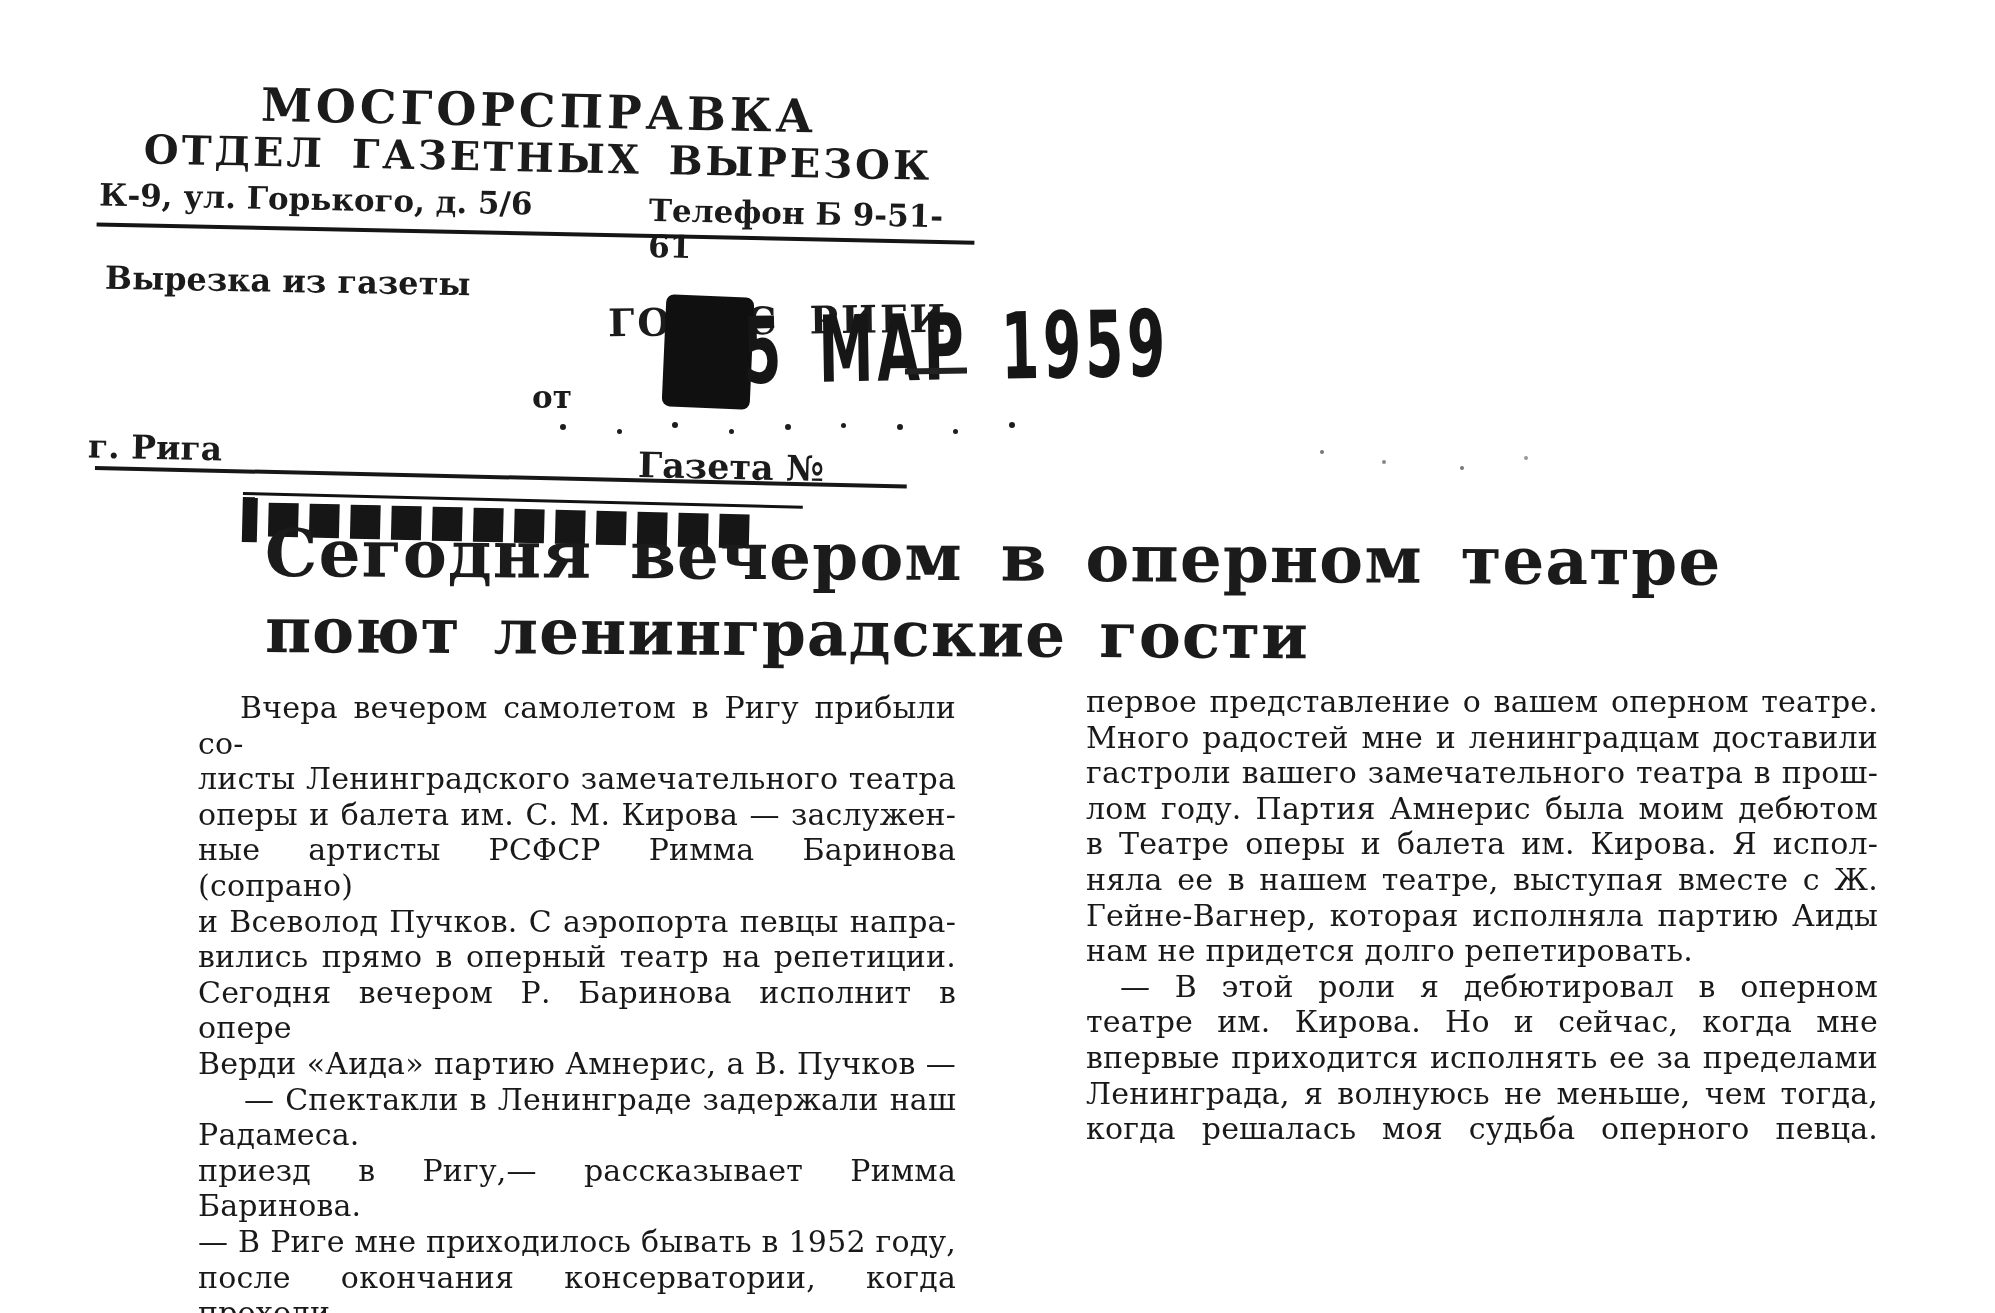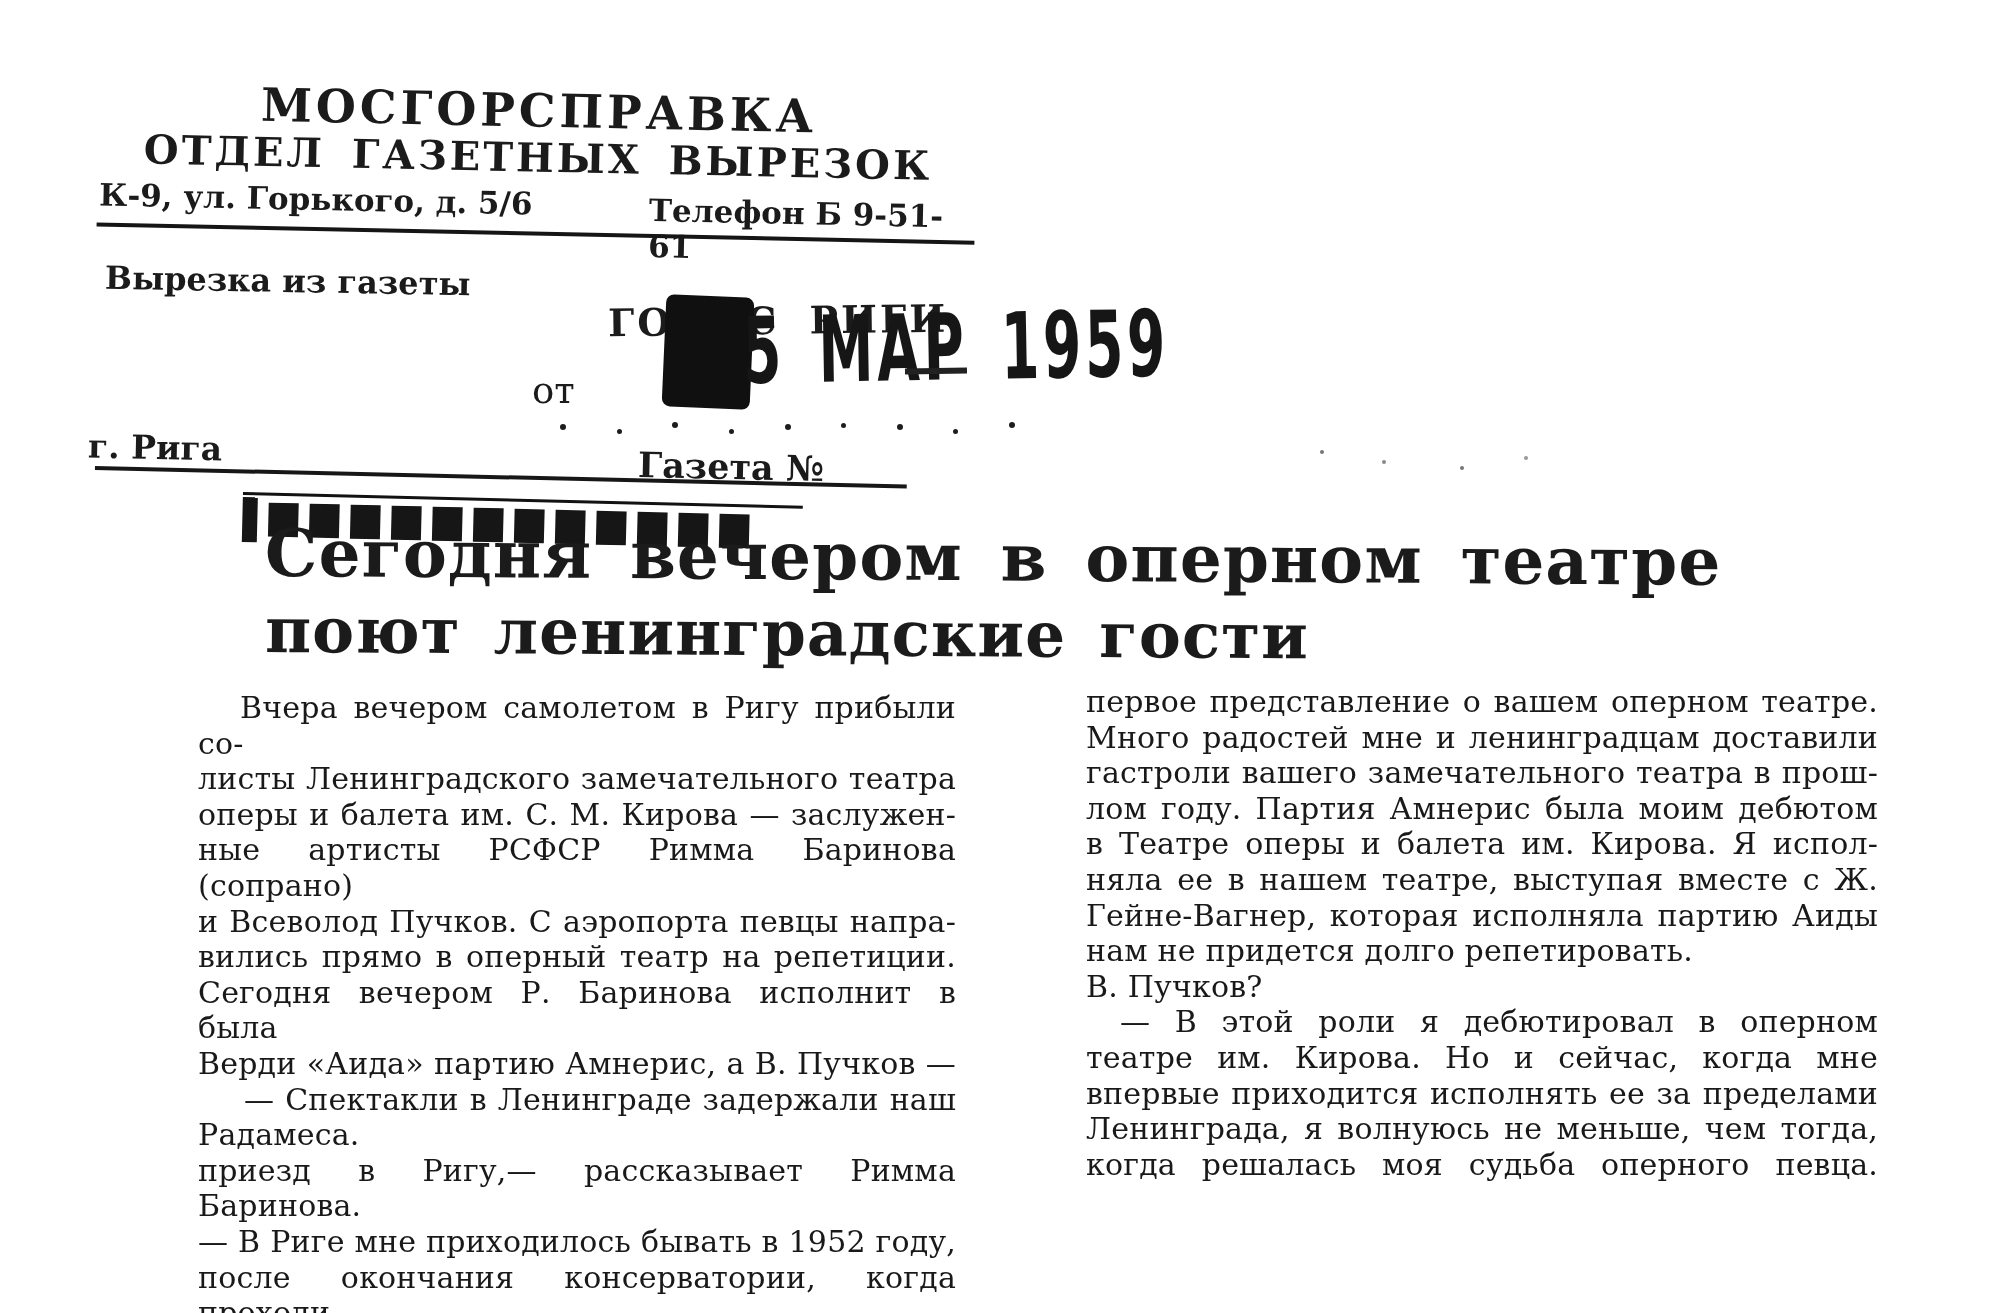--- a/index.html
+++ b/index.html
@@ -29,21 +29,21 @@
     letter-spacing:3px; word-spacing:14px; transform:rotate(-0.8deg);}
 
   .stamp-smudge{left:664px; top:296px; width:88px; height:112px; background:#101010;
     border-radius:8px; transform:rotate(2.5deg);}
   .stamp-date{left:742px; top:298px; font-family:"DejaVu Sans","Liberation Sans",sans-serif;
     font-weight:bold; font-size:92px; letter-spacing:6px; word-spacing:18px; color:#161616;
     transform:rotate(-1deg) scaleX(0.6); transform-origin:left top; white-space:nowrap;}
   .stamp-dash{left:905px; top:368px; width:62px; height:6px; background:#222;
     transform:rotate(-1deg);}
 
-  .from-label{left:532px; top:369px; font-weight:normal; font-size:37px;}
+  .from-label{left:532px; top:379px; font-weight:bold; font-size:31px;}
 
   .dotted-line{left:560px; top:420px; width:455px; height:14px;
     display:flex; justify-content:space-between; align-items:center;}
   .dot{width:6px; height:6px; background:#1d1d1d; border-radius:50%;}
   .dot:nth-child(2n){transform:translateY(4px); width:5px; height:5px;}
   .dot:nth-child(3n){transform:translateY(-2px);}
 
   .city{left:88px; top:428px; font-weight:bold; font-size:33px; transform:rotate(1.2deg);}
   .issue-label{left:638px; top:446px; font-weight:bold; font-size:35px; transform:rotate(1.2deg);}
   .rule-2{left:95px; top:466px; width:812px; height:4px; background:#171717;
@@ -133,38 +133,37 @@
   <div class="abs headline-1">Сегодня вечером в оперном театре</div>
   <div class="abs headline-2">поют ленинградские гости</div>
 
   <div class="abs col col-left">
       <div class="body-line just" style="text-indent: 42px;">Вчера вечером самолетом в Ригу прибыли со-</div>
       <div class="body-line just">листы Ленинградского замечательного театра</div>
       <div class="body-line just">оперы и балета им. С. М. Кирова — заслужен-</div>
       <div class="body-line just">ные артисты РСФСР Римма Баринова (сопрано)</div>
       <div class="body-line just">и Всеволод Пучков. С аэропорта певцы напра-</div>
       <div class="body-line just">вились прямо в оперный театр на репетиции.</div>
-      <div class="body-line just">Сегодня вечером Р. Баринова исполнит в была</div>
+      <div class="body-line just">Сегодня вечером Р. Баринова исполнит в опере</div>
       <div class="body-line just">Верди «Аида» партию Амнерис, а В. Пучков —</div>
       <div class="body-line just" style="text-indent: 46px;">— Спектакли в Ленинграде задержали наш</div>
       <div class="body-line">Радамеса.</div>
       <div class="body-line just">приезд в Ригу,— рассказывает Римма Баринова.</div>
       <div class="body-line just">— В Риге мне приходилось бывать в 1952 году,</div>
       <div class="body-line just">после окончания консерватории, когда проходи-</div>
     </div>
   <div class="abs col col-right">
       <div class="body-line just">первое представление о вашем оперном театре.</div>
       <div class="body-line just">Много радостей мне и ленинградцам доставили</div>
       <div class="body-line just">гастроли вашего замечательного театра в прош-</div>
       <div class="body-line just">лом году. Партия Амнерис была моим дебютом</div>
       <div class="body-line just">в Театре оперы и балета им. Кирова. Я испол-</div>
       <div class="body-line just">няла ее в нашем театре, выступая вместе с Ж.</div>
       <div class="body-line just">Гейне-Вагнер, которая исполняла партию Аиды</div>
       <div class="body-line">нам не придется долго репетировать.</div>
-      <div class="body-line">В. Пучков?</div>
       <div class="body-line just" style="text-indent: 34px;">— В этой роли я дебютировал в оперном</div>
       <div class="body-line just">театре им. Кирова. Но и сейчас, когда мне</div>
       <div class="body-line just">впервые приходится исполнять ее за пределами</div>
       <div class="body-line just">Ленинграда, я волнуюсь не меньше, чем тогда,</div>
       <div class="body-line just">когда решалась моя судьба оперного певца.</div>
     </div>
 
 </div>
 
 </body></html>

